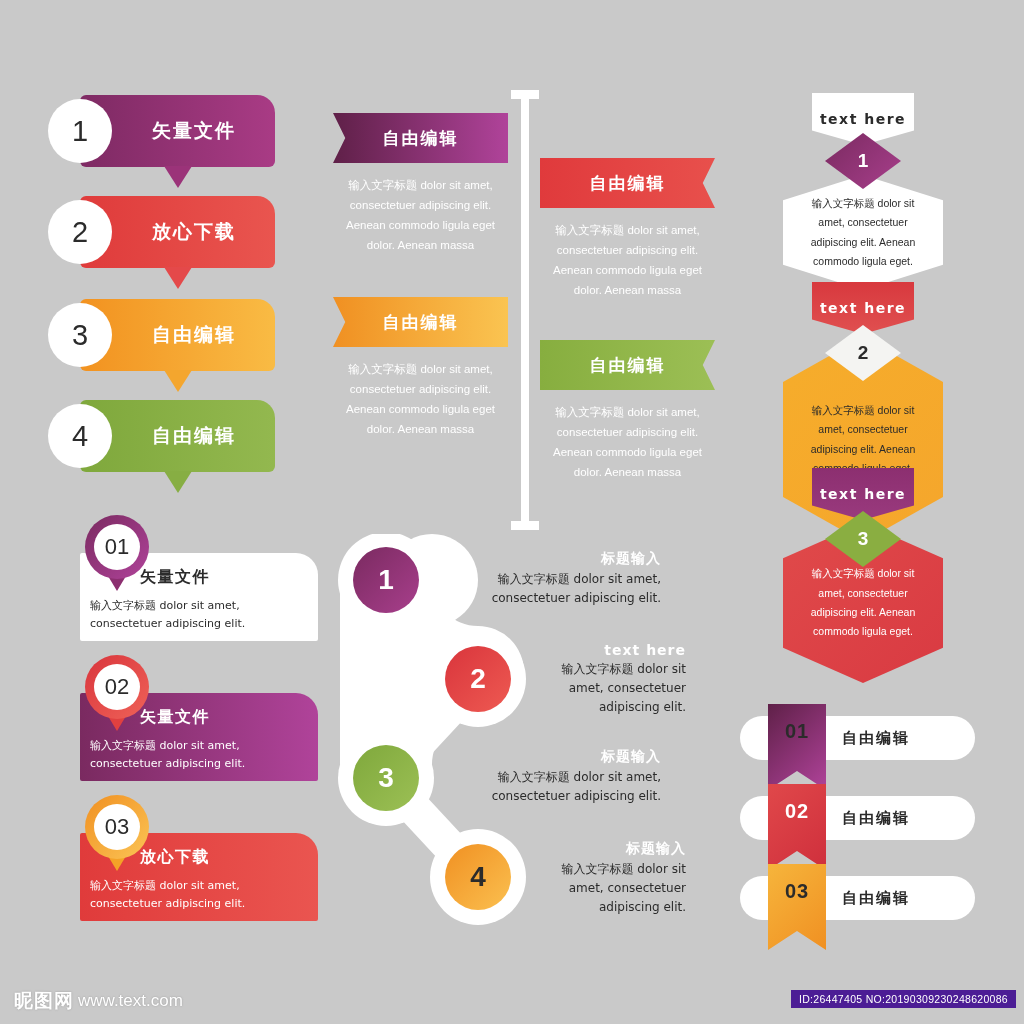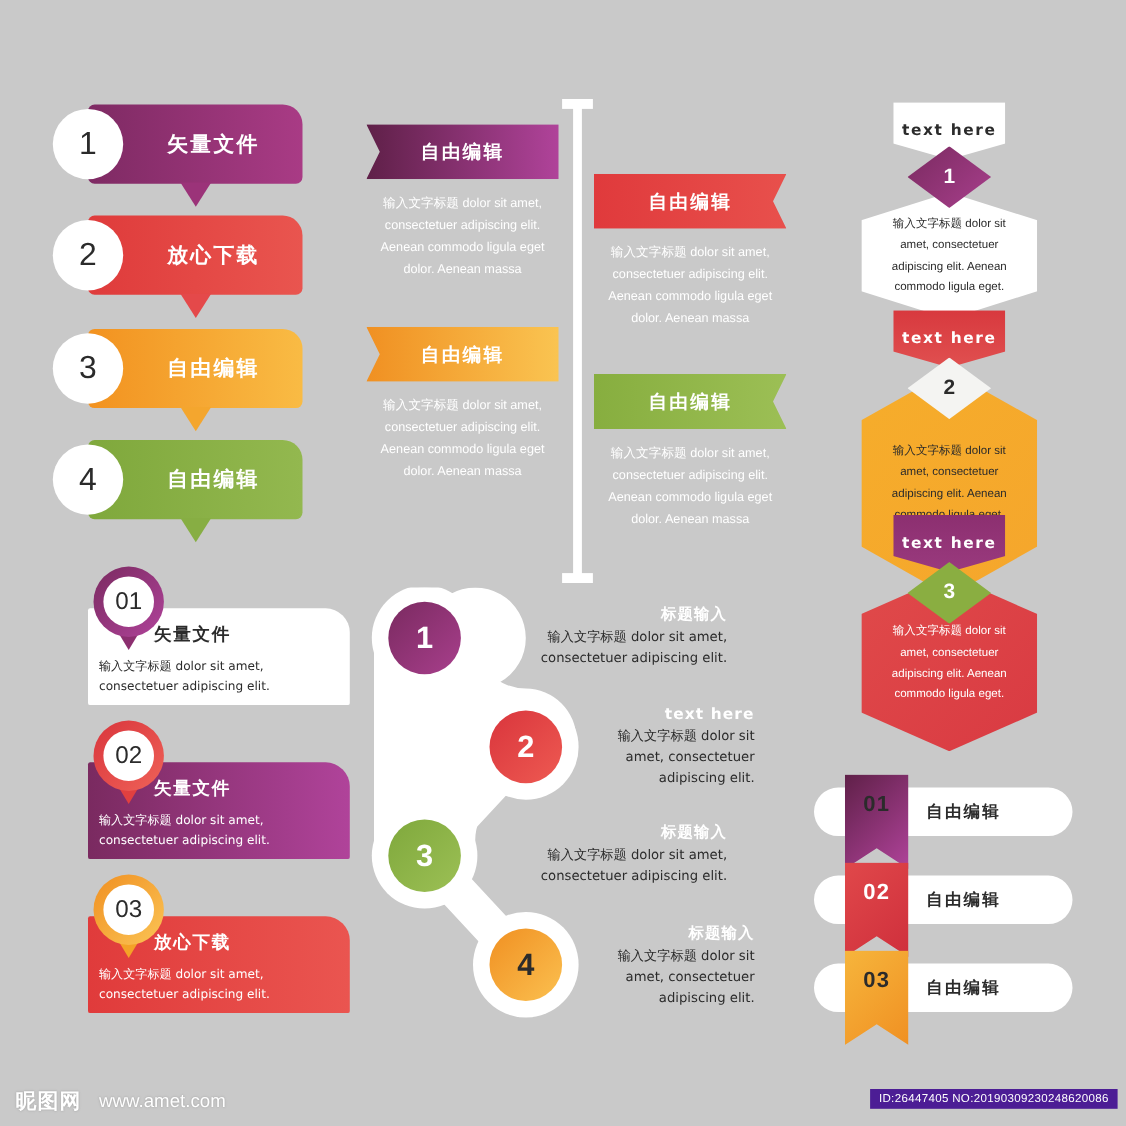--- a/index.html
+++ b/index.html
@@ -135,21 +135,21 @@
     padding-top:16px;box-sizing:border-box;
     font-size:20px;font-weight:bold;letter-spacing:1px;
   }
   .bmrow .lbl{
     position:absolute;left:102px;top:4px;height:44px;display:flex;align-items:center;
     font-size:15px;letter-spacing:2px;color:#2b2b2b;font-weight:bold;
   }
 
   
   .footer{position:absolute;left:0;bottom:0;width:1024px;height:44px;}
-  .wm{position:absolute;left:14px;top:8px;display:flex;align-items:center;gap:16px;}
+  .wm{position:absolute;left:14px;top:8px;display:flex;align-items:center;gap:4px;}
   .wm .logo{font-size:19px;font-weight:bold;color:#fff;letter-spacing:1px;
             text-shadow:0 0 2px #999;font-family:"DejaVu Sans",sans-serif;}
   .wm .url{font-size:17px;color:#fff;text-shadow:0 0 2px #999;}
   .idbox{position:absolute;right:8px;top:10px;background:#4c1d95;color:#fff;
          font-size:10.5px;padding:3px 8px;letter-spacing:.3px;}
 </style>
 </head>
 <body>
 
 <div class="canvas">
@@ -300,18 +300,18 @@
     <div class="bmrow" style="top:872px;">
       <span class="bar"></span>
       <span class="flag" style="background:linear-gradient(135deg,#f6b53c,#f09022);color:#2b2b2b;">03</span>
       <span class="lbl cjk">自由编辑</span>
     </div>
   </div>
 
   <div class="footer">
     <div class="wm">
       <span class="logo cjk">昵图网</span>
-      <span class="url">www.amet.com</span>
+      <span class="url">www.text.com</span>
     </div>
     <span class="idbox">ID:26447405 NO:20190309230248620086</span>
   </div>
 
 </div>
 
 </body></html>

